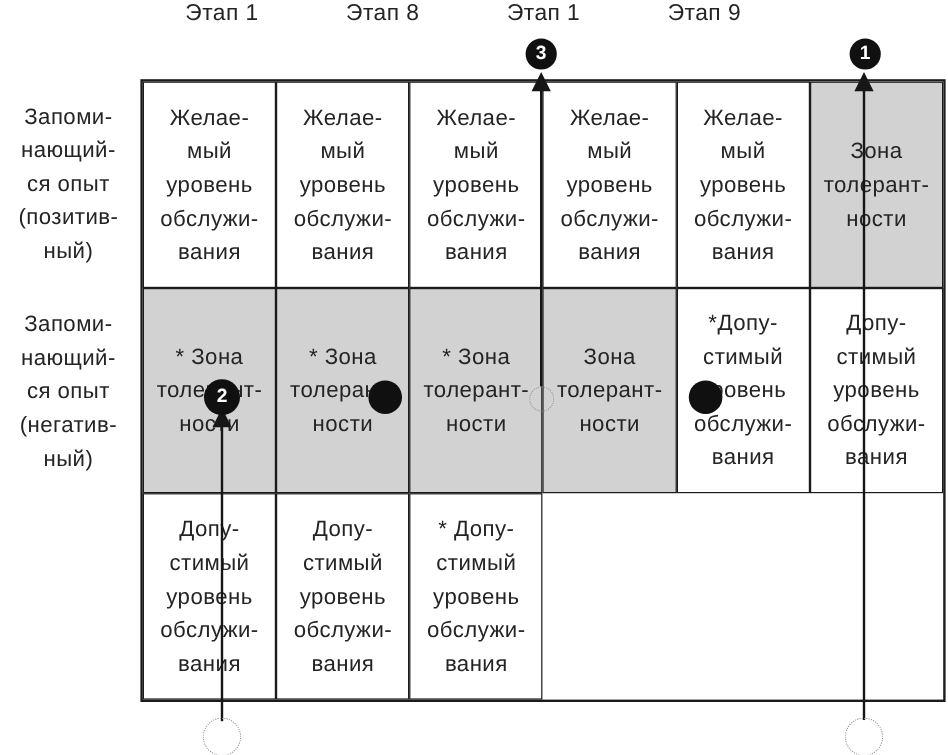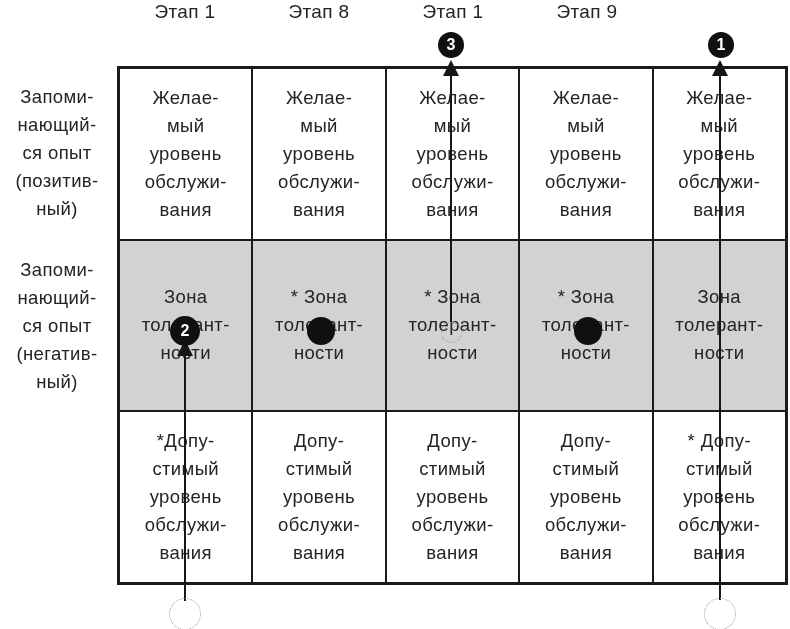--- a/index.html
+++ b/index.html
@@ -29,21 +29,21 @@
     display:grid;grid-template-rows:1fr 1fr 1fr;
   }
   .row-label{
     display:flex;align-items:center;justify-content:center;
     text-align:center;white-space:pre-line;
     font-size:18.5px;line-height:28px;letter-spacing:.02em;
   }
   
   .grid{
     position:absolute;left:117px;top:66px;width:671px;height:519px;
-    display:grid;grid-template-columns:repeat(5,1fr);grid-template-rows:repeat(3,1fr);
+    display:grid;grid-template-columns:repeat(6,1fr);grid-template-rows:repeat(3,1fr);
     border:2px solid var(--grid-border);
     box-sizing:border-box;background:#fff;
   }
   .cell{
     border:1.5px solid var(--grid-border);
     display:flex;align-items:center;justify-content:center;
     text-align:center;white-space:pre-line;
     font-size:18.5px;line-height:28px;letter-spacing:.02em;
     box-sizing:border-box;
   }

